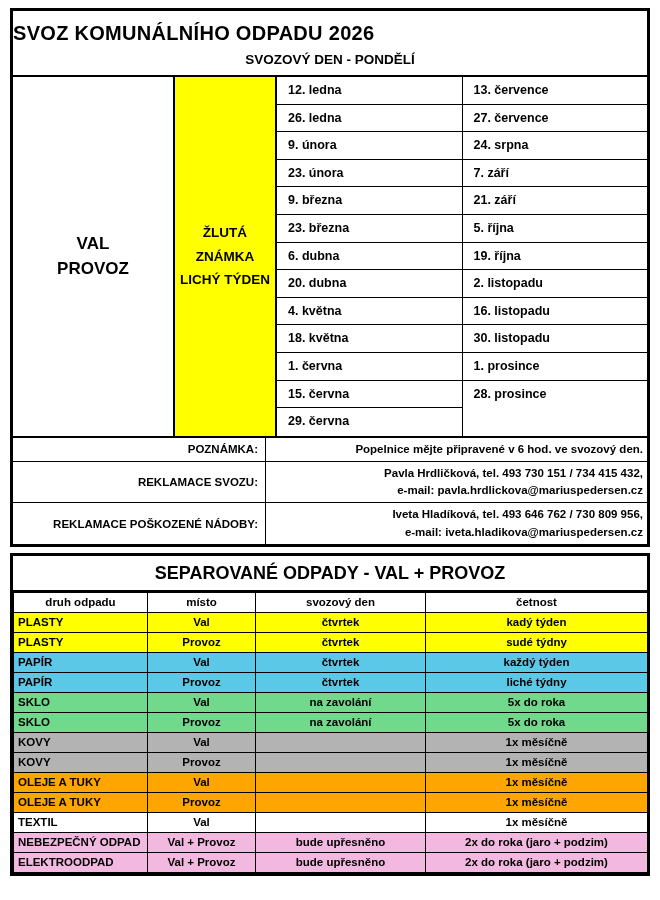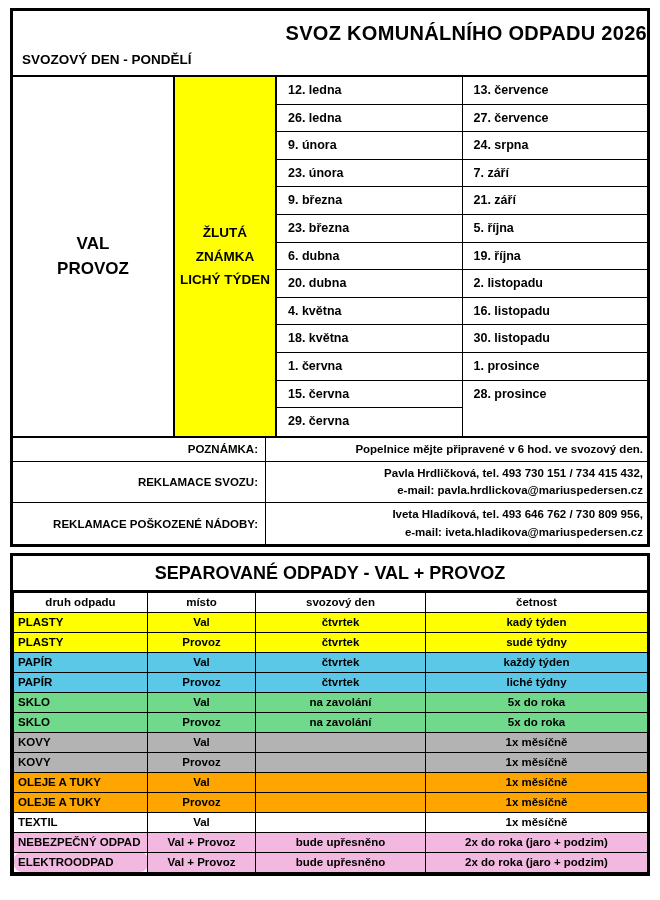--- a/index.html
+++ b/index.html
@@ -21,31 +21,31 @@
     padding: 8px 10px 6px 10px;
   }
   .frame {
     border: 3px solid #000;
     box-sizing: border-box;
     width: 640px;
   }
 
   
   .title {
-    text-align: right;
+    text-align: left;
     font-size: 20px;
     font-weight: bold;
     letter-spacing: 0.3px;
     padding: 11px 0 7px 0;
   }
   .subtitle {
+    text-align: center;
     font-size: 13.5px;
     font-weight: bold;
     padding-bottom: 8px;
-    padding-left: 9px;
   }
 
   
   .cal {
     display: flex;
     border-top: 2px solid #000;
     box-sizing: border-box;
   }
   .cal-left {
     width: 160px;
@@ -344,21 +344,21 @@
             <td class="c3" style="background: rgb(255, 255, 255);"></td>
             <td class="c4" style="background: rgb(255, 255, 255);">1x měsíčně</td>
           </tr>
           <tr>
             <td class="c1" style="background: rgb(242, 184, 224);">NEBEZPEČNÝ ODPAD</td>
             <td class="c2" style="background: rgb(242, 184, 224);">Val + Provoz</td>
             <td class="c3" style="background: rgb(242, 184, 224);">bude upřesněno</td>
             <td class="c4" style="background: rgb(242, 184, 224);">2x do roka (jaro + podzim)</td>
           </tr>
           <tr>
-            <td class="c1" style="background: rgb(242, 184, 224); border-radius: 8px;">ELEKTROODPAD</td>
+            <td class="c1" style="background: rgb(242, 184, 224);">ELEKTROODPAD</td>
             <td class="c2" style="background: rgb(242, 184, 224);">Val + Provoz</td>
             <td class="c3" style="background: rgb(242, 184, 224);">bude upřesněno</td>
             <td class="c4" style="background: rgb(242, 184, 224);">2x do roka (jaro + podzim)</td>
           </tr>
         </tbody>
     </table>
   </div>
 
 </div>
 

